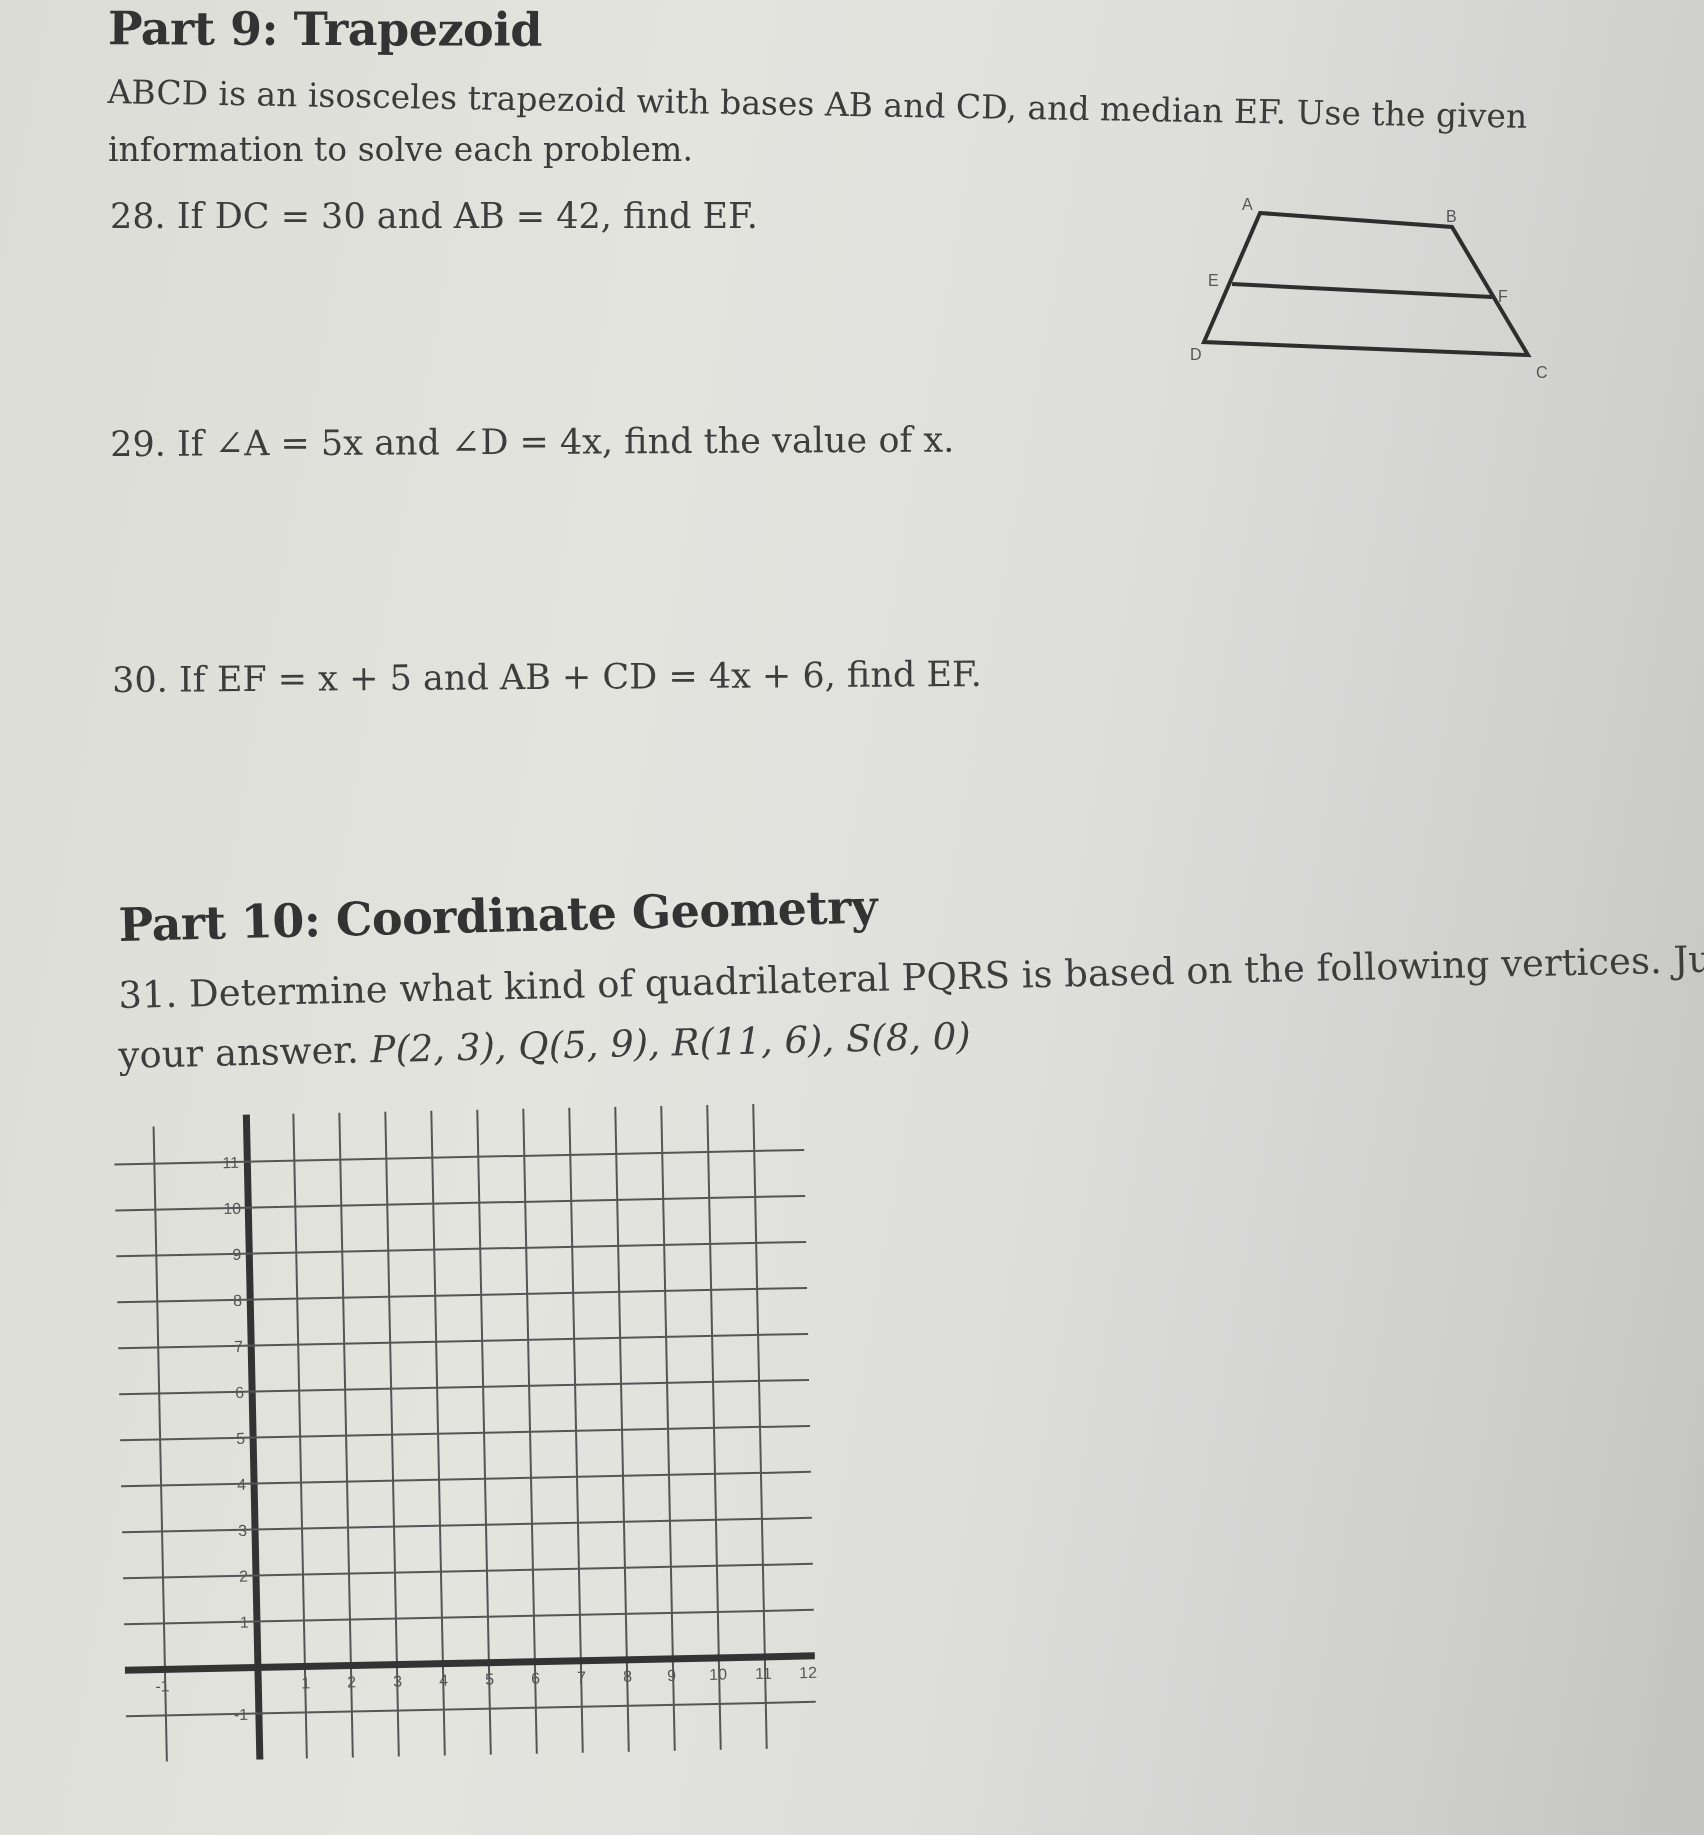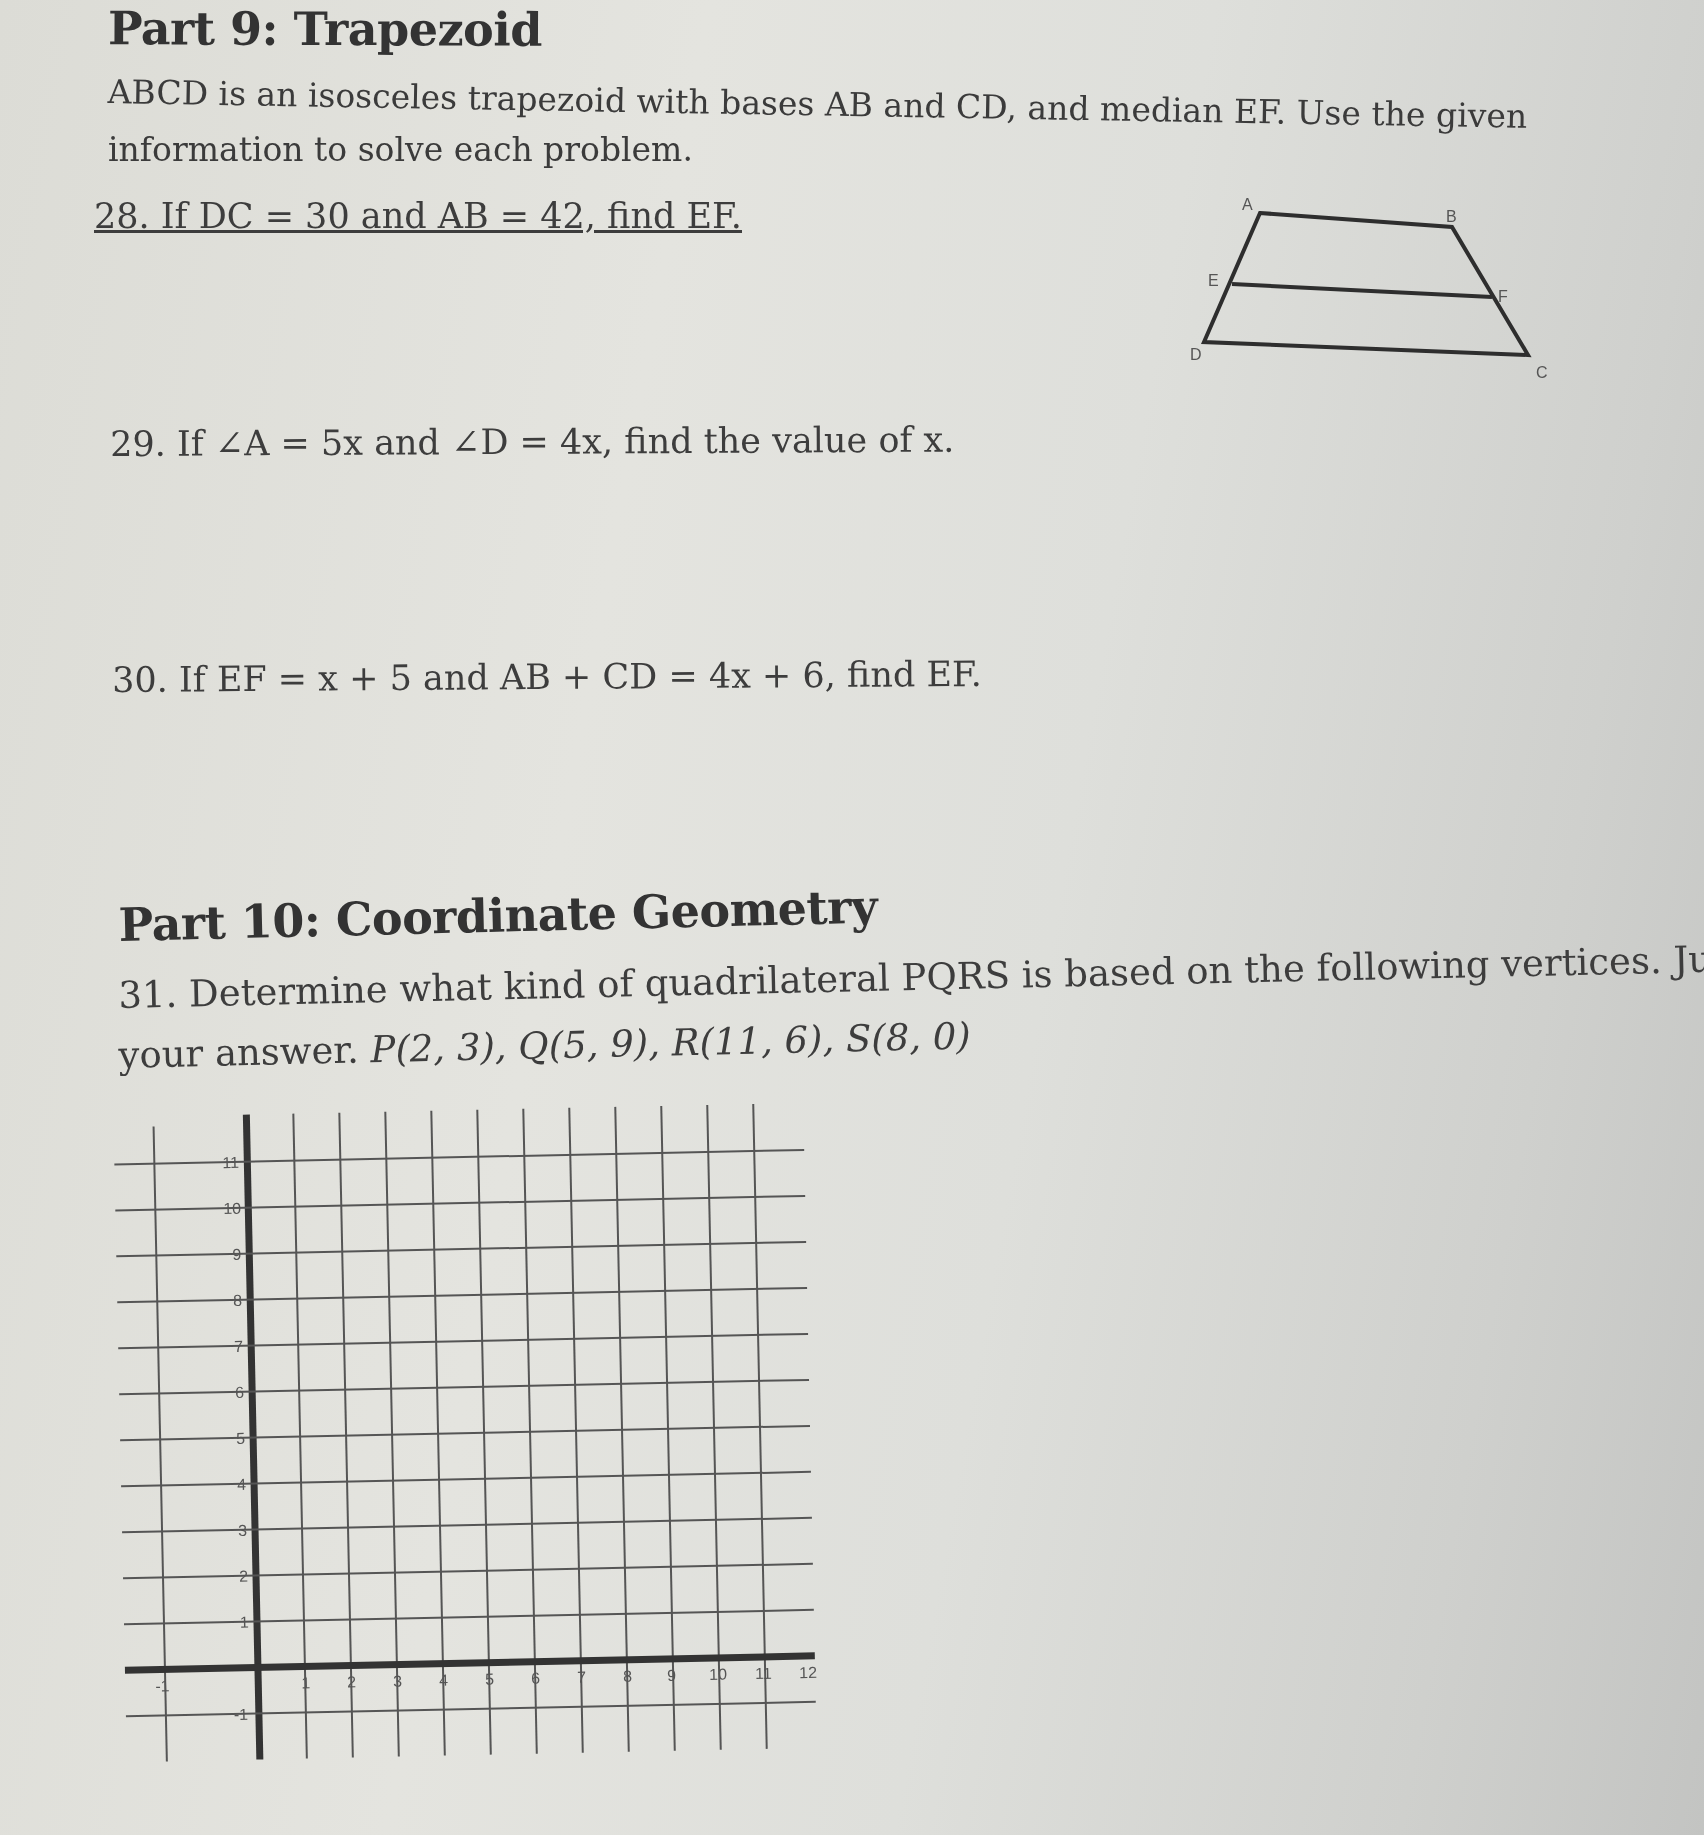--- a/index.html
+++ b/index.html
@@ -19,21 +19,21 @@
 </head>
 <body>
 
 <div>
 
   <div class="abs h1" style="left:108px; top:2px; transform:rotate(0.2deg);">Part 9: Trapezoid</div>
 
   <div class="abs body-text" style="left:108px; top:72px; transform:rotate(1.0deg); transform-origin:left top;">ABCD is an isosceles trapezoid with bases AB and CD, and median EF. Use the given</div>
   <div class="abs body-text" style="left:108px; top:130px;">information to solve each problem.</div>
 
-  <div class="abs q" style="left:94px; top:196px;text-decoration:underline;">28. If DC = 30 and AB = 42, find EF.</div>
+  <div class="abs q" style="left:110px; top:196px;">28. If DC = 30 and AB = 42, find EF.</div>
 
   <div class="abs q" style="left:110px; top:424px; transform:rotate(-0.3deg); transform-origin:left top;">29. If ∠A = 5x and ∠D = 4x, find the value of x.</div>
 
   <div class="abs q" style="left:112px; top:660px; transform:rotate(-0.4deg); transform-origin:left top;">30. If EF = x + 5 and AB + CD = 4x + 6, find EF.</div>
 
   <svg class="abs" style="left:1150px; top:180px;" width="420" height="220">
     <polygon points="110,33 302,47 378,175 54,162" fill="none" stroke="#2e2e2e" stroke-width="4"></polygon>
     <line x1="82" y1="104" x2="342" y2="117" stroke="#2e2e2e" stroke-width="4"></line>
     <text x="92" y="30" font-size="16">A</text>
     <text x="296" y="42" font-size="16">B</text>

